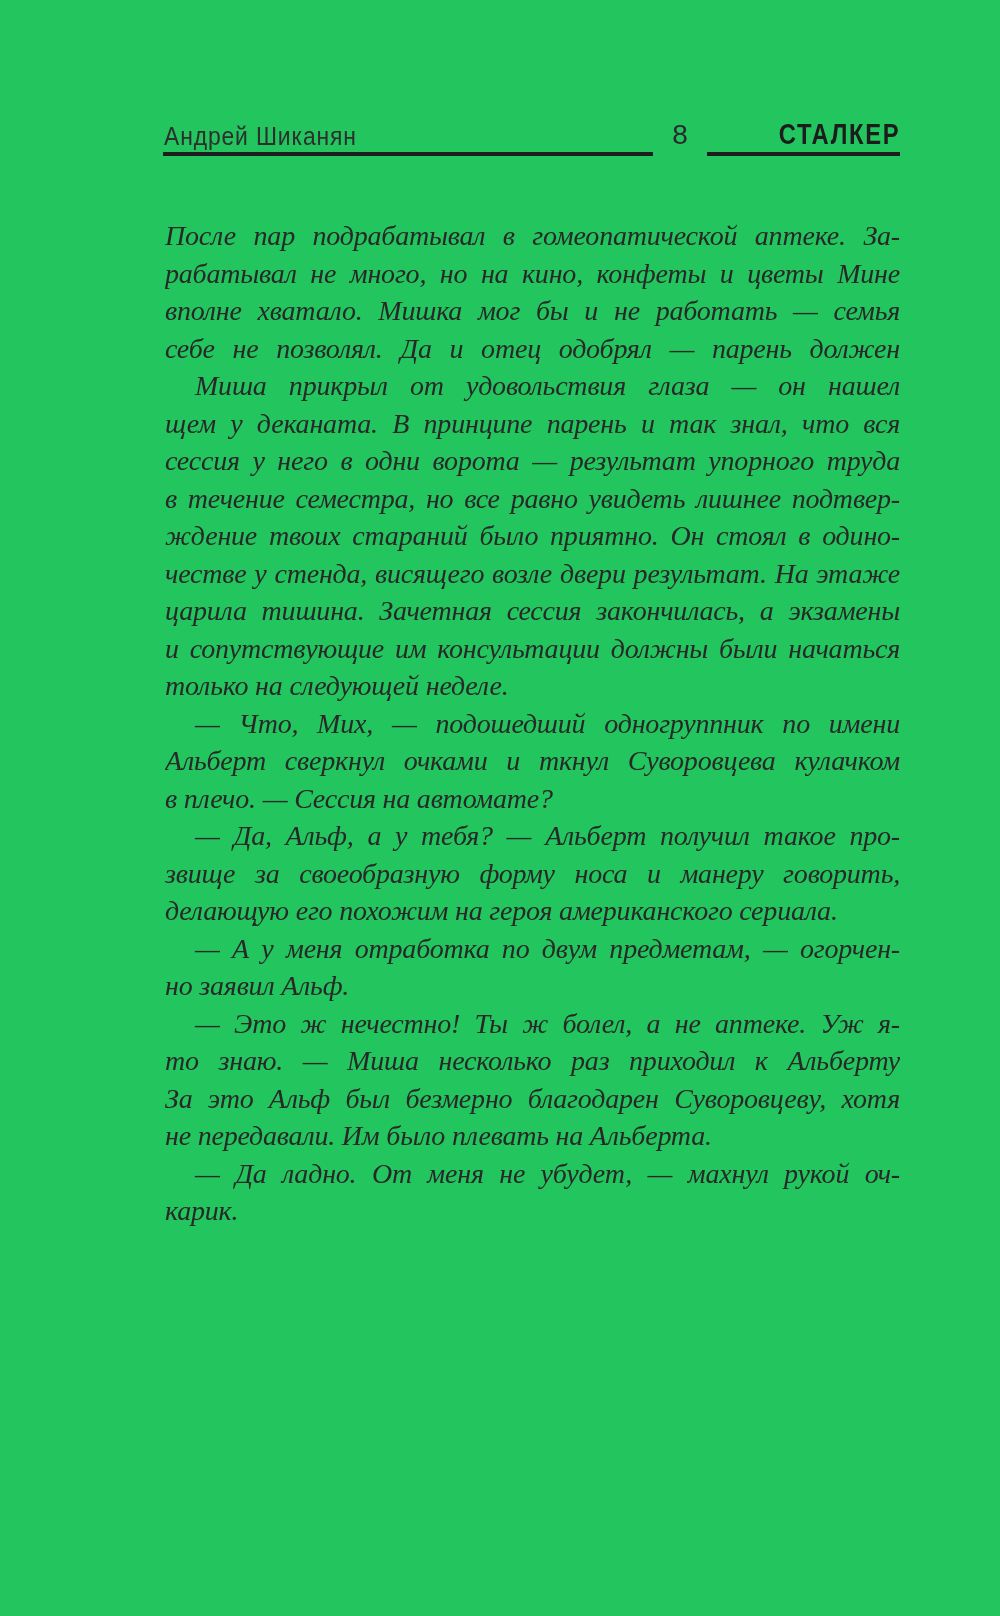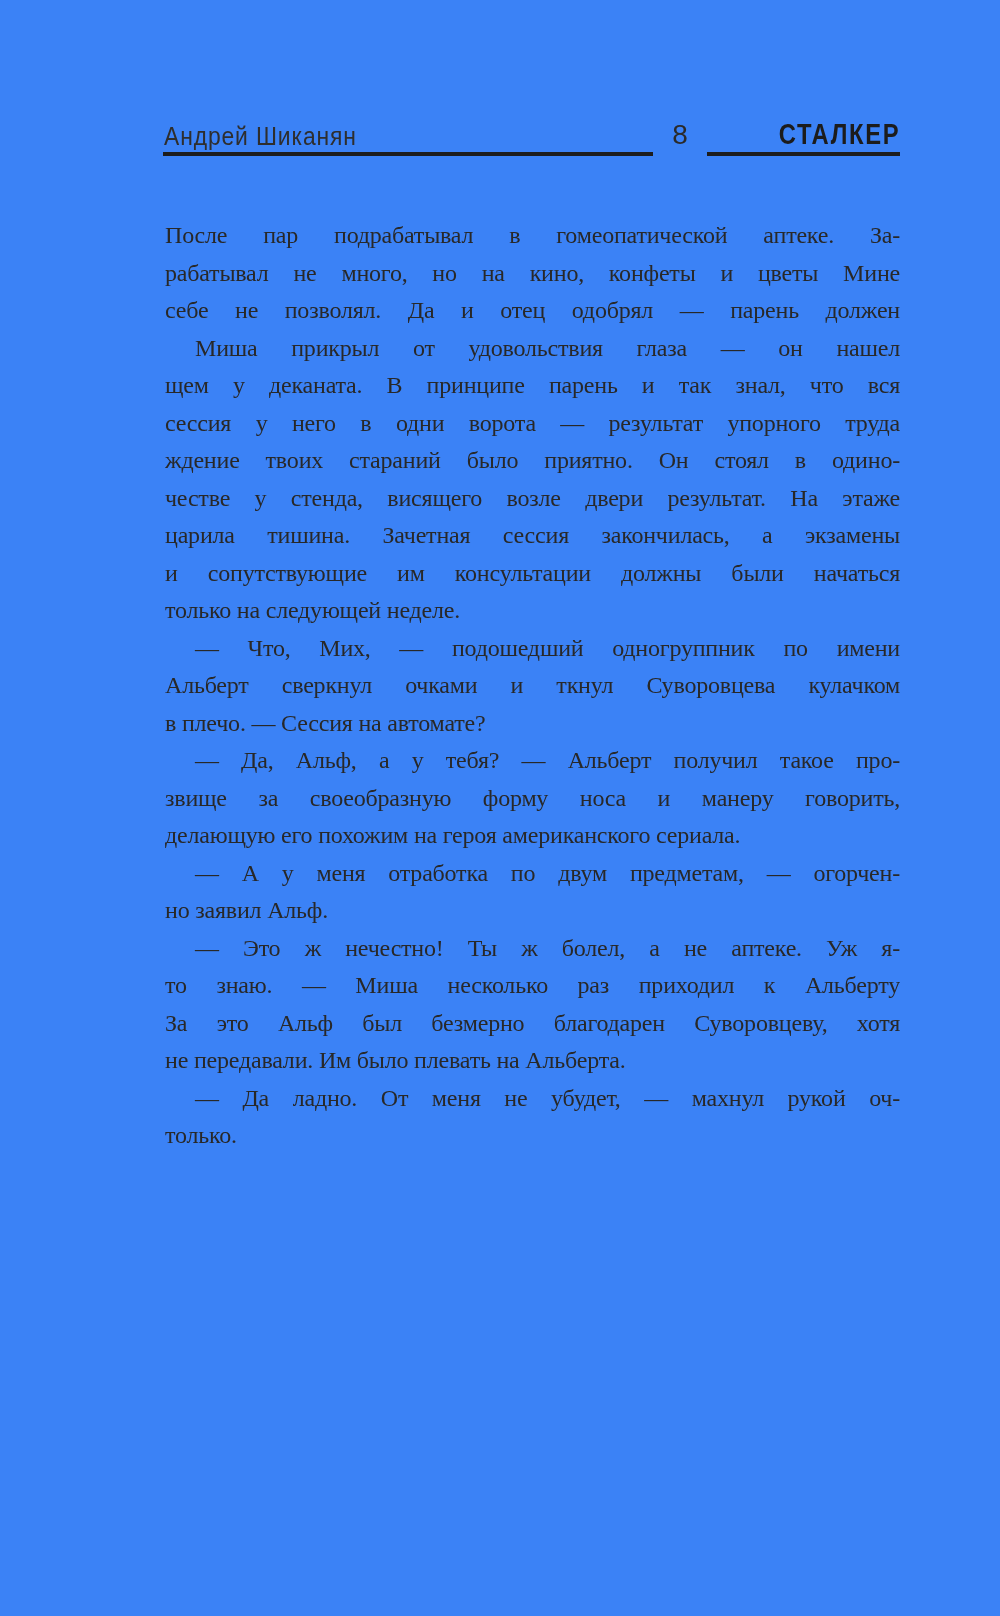--- a/index.html
+++ b/index.html
@@ -1,21 +1,21 @@
 <!DOCTYPE html>
 <html lang="ru"><head>
 <meta charset="utf-8">
 <style>
   html, body { margin: 0; padding: 0; background: #e9e9e9; }
   .page {
     position: relative;
     width: 1000px;
     height: 1616px;
     margin: 0 auto;
-    background: #3b82f6;
+    background: #22c55e;
     overflow: hidden;
     font-family: "Liberation Serif", serif;
     color: #282828;
   }
   
   .author {
     position: absolute;
     left: 164px;
     top: 121px;
     font-family: "Liberation Sans", sans-serif;
@@ -58,24 +58,25 @@
     background: #1d1d1d;
   }
   .rule-left  { left: 163px; width: 490px; }
   .rule-right { left: 707px; width: 193px; }
   
   .body-text {
     position: absolute;
     left: 165px;
     top: 217px;
     width: 735px;
-    font-size: 24px;
+    font-size: 28px;
     line-height: 37.5px;
     letter-spacing: -0.2px;
     color: #282828;
+    font-style: italic;
   }
   .line {
     height: 37.5px;
     overflow: hidden;
     text-align: justify;
     text-align-last: justify;
   }
   .line.indent  { text-indent: 30px; }
   .line.par-end { text-align-last: left; }
 </style>
@@ -87,25 +88,27 @@
   <div class="author">Андрей Шиканян</div>
   <div class="pagenum">8</div>
   <div class="series">СТАЛКЕР</div>
   <div class="rule rule-left"></div>
   <div class="rule rule-right"></div>
 
   <div class="body-text">
 
     <div class="line">После пар подрабатывал в гомеопатической аптеке. За-</div>
     <div class="line">рабатывал не много, но на кино, конфеты и цветы Мине</div>
+    <div class="line">вполне хватало. Мишка мог бы и не работать — семья</div>
     <div class="line">себе не позволял. Да и отец одобрял — парень должен</div>
 
     <div class="line indent">Миша прикрыл от удовольствия глаза — он нашел</div>
     <div class="line">щем у деканата. В принципе парень и так знал, что вся</div>
     <div class="line">сессия у него в одни ворота — результат упорного труда</div>
+    <div class="line">в течение семестра, но все равно увидеть лишнее подтвер-</div>
     <div class="line">ждение твоих стараний было приятно. Он стоял в одино-</div>
     <div class="line">честве у стенда, висящего возле двери результат. На этаже</div>
     <div class="line">царила тишина. Зачетная сессия закончилась, а экзамены</div>
     <div class="line">и сопутствующие им консультации должны были начаться</div>
     <div class="line par-end">только на следующей неделе.</div>
 
     <div class="line indent">— Что, Мих, — подошедший одногруппник по имени</div>
     <div class="line">Альберт сверкнул очками и ткнул Суворовцева кулачком</div>
     <div class="line par-end">в плечо. — Сессия на автомате?</div>
 
@@ -115,16 +118,16 @@
 
     <div class="line indent">— А у меня отработка по двум предметам, — огорчен-</div>
     <div class="line par-end">но заявил Альф.</div>
 
     <div class="line indent">— Это ж нечестно! Ты ж болел, а не аптеке. Уж я-</div>
     <div class="line">то знаю. — Миша несколько раз приходил к Альберту</div>
     <div class="line">За это Альф был безмерно благодарен Суворовцеву, хотя</div>
     <div class="line par-end">не передавали. Им было плевать на Альберта.</div>
 
     <div class="line indent">— Да ладно. От меня не убудет, — махнул рукой оч-</div>
-    <div class="line par-end">только.</div>
+    <div class="line par-end">карик.</div>
   </div>
 
 </div>
 
 </body></html>

